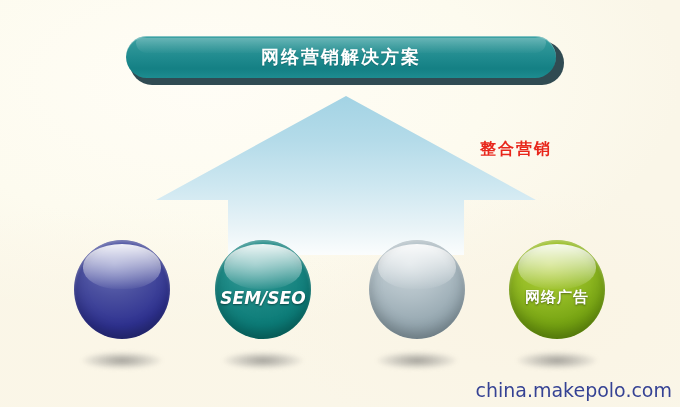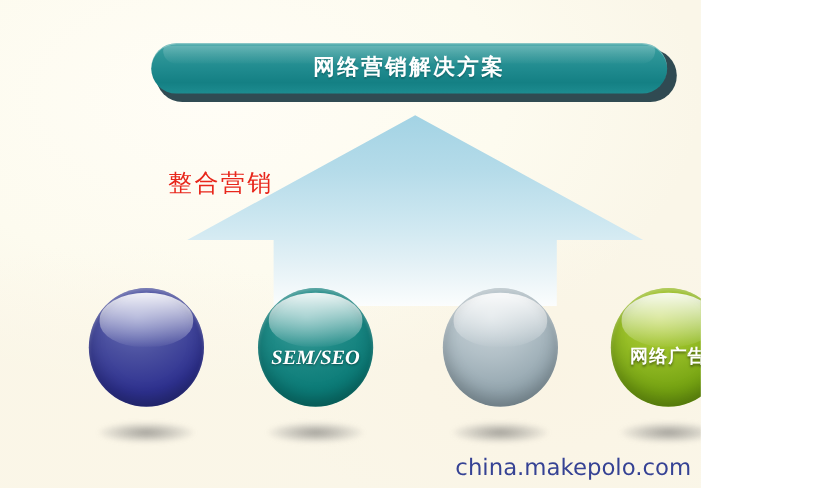--- a/index.html
+++ b/index.html
@@ -8,21 +8,21 @@
   }
   body {
     width: 680px;
     height: 407px;
     overflow: hidden;
     font-family: "DejaVu Sans", "Liberation Sans", sans-serif;
   }
 
   #stage {
     position: relative;
-    width: 584px;
+    width: 680px;
     height: 407px;
     background:
       radial-gradient(ellipse 70% 60% at 30% 20%, #fffdf6 0%, #fdfbef 60%, #faf6e8 100%),
       #fdfbf0;
     overflow: hidden;
   }
 
   
   #bg-wash {
     position: absolute;
@@ -99,24 +99,24 @@
     width: 412px;
     height: 162px;
   }
   #arrow svg { display: block; }
 
   #arrow-label {
     position: absolute;
     left: 0;
     top: 46px;
     width: 412px;
-    text-align: left;
+    text-align: right;
     color: #e8271b;
-    font-size: 20px;
-    font-weight: normal;
+    font-size: 16px;
+    font-weight: bold;
     letter-spacing: 2px;
     text-shadow: 0 1px 0 rgba(255,255,255,0.55);
   }
 
   
   .sphere-slot {
     position: absolute;
     top: 240px;
     width: 100px;
     height: 120px;
@@ -170,21 +170,21 @@
     top: 112px;
     width: 80px;
     height: 17px;
     border-radius: 50%;
     background: radial-gradient(ellipse at center, rgba(90,90,90,0.55) 0%, rgba(120,120,120,0.28) 45%, rgba(160,160,160,0.0) 75%);
     filter: blur(2px);
   }
 
   
   #sphere-0 .sphere { background: radial-gradient(ellipse 120% 110% at 42% 24%, #6d74b8 0%, #4a4f9f 30%, #2e3190 58%, #232873 82%, #1b1f58 100%); }
-  #sphere-1 .sphere { background: radial-gradient(ellipse 120% 110% at 42% 24%, #4aa3a1 0%, #1e8a86 30%, #0b7b77 58%, #07665f 82%, #045049 100%); font-family: Liberation Serif, serif; }
+  #sphere-1 .sphere { background: radial-gradient(ellipse 120% 110% at 42% 24%, #4aa3a1 0%, #1e8a86 30%, #0b7b77 58%, #07665f 82%, #045049 100%); }
   #sphere-2 .sphere { background: radial-gradient(ellipse 120% 110% at 42% 24%, #cdd7dc 0%, #b2c0c7 30%, #94a6af 58%, #7f939d 82%, #6e838e 100%); }
   #sphere-3 .sphere { background: radial-gradient(ellipse 120% 110% at 42% 24%, #b7d241 0%, #96bd26 30%, #74a211 58%, #5c8a0c 82%, #456a07 100%); }
 
   #sphere-2 .sphere .label { text-shadow: 0 1px 2px rgba(0,0,0,0.35); }
 
   
   #watermark {
     position: absolute;
     right: 8px;
     bottom: 6px;

